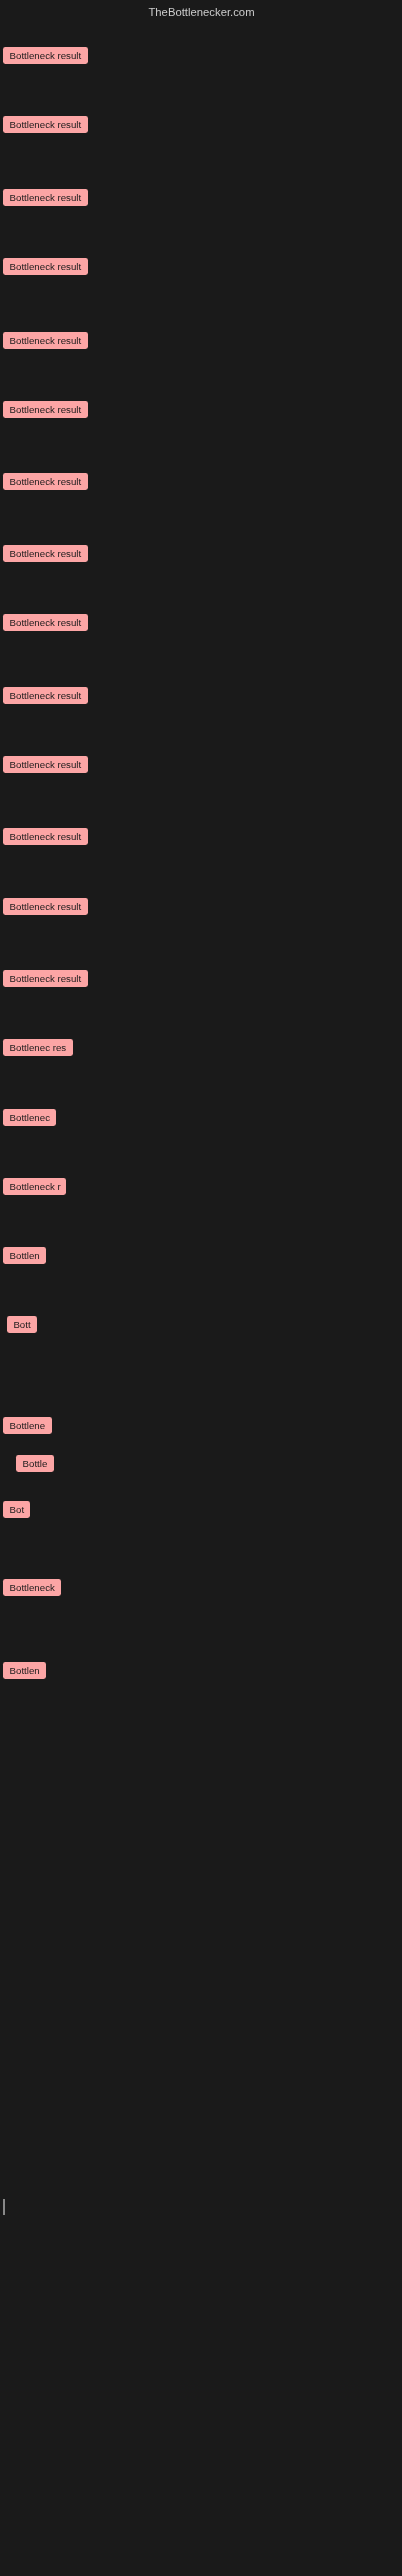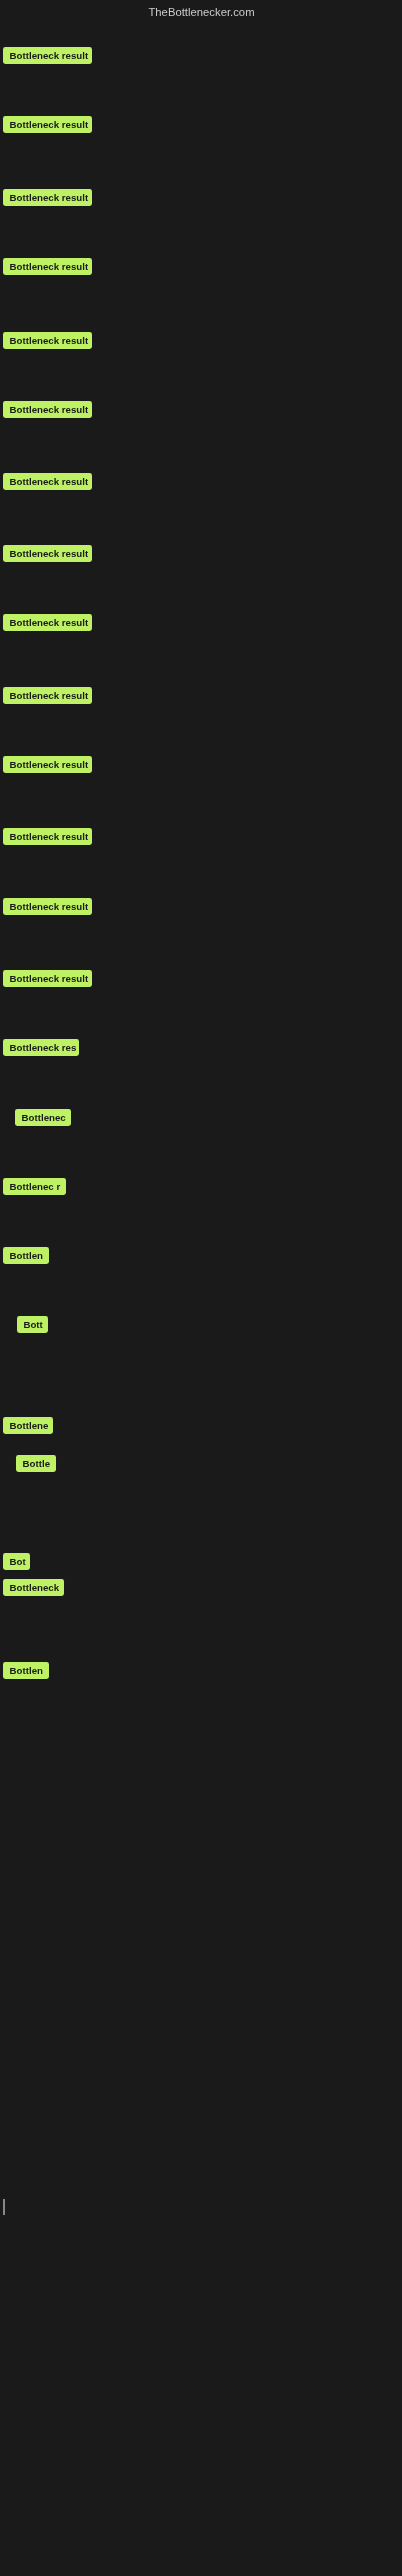--- a/index.html
+++ b/index.html
@@ -19,24 +19,24 @@
     .site-title {
       text-align: center;
       color: #cccccc;
       font-size: 11.3px;
       padding: 6.4px 0;
       font-weight: normal;
     }
 
     .bottleneck-badge {
       display: inline-block;
-      background-color: #bef264;
+      background-color: #fca5a5;
       color: #1a1a1a;
       font-size: 9.7px;
-      font-weight: bold;
+      font-weight: normal;
       padding: 3.2px 6.4px;
       border-radius: 2.4px;
       white-space: nowrap;
       overflow: hidden;
     }
 
     .cursor-line {
       position: absolute;
       left: 3.2px;
       width: 1.6px;
@@ -57,25 +57,25 @@
     <div style="position: absolute; top: 307px; left: 3.2px;"><span class="bottleneck-badge" style="max-width: 89px;">Bottleneck result</span></div>
     <div style="position: absolute; top: 376px; left: 3.2px;"><span class="bottleneck-badge" style="max-width: 89px;">Bottleneck result</span></div>
     <div style="position: absolute; top: 448px; left: 3.2px;"><span class="bottleneck-badge" style="max-width: 89px;">Bottleneck result</span></div>
     <div style="position: absolute; top: 520px; left: 3.2px;"><span class="bottleneck-badge" style="max-width: 89px;">Bottleneck result</span></div>
     <div style="position: absolute; top: 589px; left: 3.2px;"><span class="bottleneck-badge" style="max-width: 89px;">Bottleneck result</span></div>
     <div style="position: absolute; top: 662px; left: 3.2px;"><span class="bottleneck-badge" style="max-width: 89px;">Bottleneck result</span></div>
     <div style="position: absolute; top: 731px; left: 3.2px;"><span class="bottleneck-badge" style="max-width: 89px;">Bottleneck result</span></div>
     <div style="position: absolute; top: 803px; left: 3.2px;"><span class="bottleneck-badge" style="max-width: 89px;">Bottleneck result</span></div>
     <div style="position: absolute; top: 873px; left: 3.2px;"><span class="bottleneck-badge" style="max-width: 89px;">Bottleneck result</span></div>
     <div style="position: absolute; top: 945px; left: 3.2px;"><span class="bottleneck-badge" style="max-width: 89px;">Bottleneck result</span></div>
-    <div style="position: absolute; top: 1014px; left: 3.2px;"><span class="bottleneck-badge" style="max-width: 76px;">Bottleneck res</span></div>
-    <div style="position: absolute; top: 1084px; left: 3.2px;"><span class="bottleneck-badge" style="max-width: 56px; margin-left: 12px;">Bottlenec</span></div>
-    <div style="position: absolute; top: 1153px; left: 3.2px;"><span class="bottleneck-badge" style="max-width: 63px;">Bottlenec r</span></div>
+    <div style="position: absolute; top: 1014px; left: 3.2px;"><span class="bottleneck-badge" style="max-width: 76px;">Bottlenec res</span></div>
+    <div style="position: absolute; top: 1084px; left: 3.2px;"><span class="bottleneck-badge" style="max-width: 56px;">Bottlenec</span></div>
+    <div style="position: absolute; top: 1153px; left: 3.2px;"><span class="bottleneck-badge" style="max-width: 63px;">Bottleneck r</span></div>
     <div style="position: absolute; top: 1222px; left: 3.2px;"><span class="bottleneck-badge" style="max-width: 47px;">Bottlen</span></div>
-    <div style="position: absolute; top: 1291px; left: 17px;"><span class="bottleneck-badge" style="max-width: 31px;">Bott</span></div>
+    <div style="position: absolute; top: 1291px; left: 7px;"><span class="bottleneck-badge" style="max-width: 31px;">Bott</span></div>
     <div style="position: absolute; top: 1360px; left: 3.2px;"><span class="bottleneck-badge" style="max-width: 50px; margin-top: 32px;">Bottlene</span></div>
     <div style="position: absolute; top: 1430px; left: 3.2px; padding-left: 13px;"><span class="bottleneck-badge" style="max-width: 40px;">Bottle</span></div>
     <div style="position: absolute; top: 1554px; left: 3.2px;"><span class="bottleneck-badge" style="max-width: 61px;">Bottleneck</span></div>
-    <div style="position: absolute; top: 1528px; left: 3.2px;"><span class="bottleneck-badge" style="max-width: 27px;">Bot</span></div>
+    <div style="position: absolute; top: 1476px; left: 3.2px;"><span class="bottleneck-badge" style="max-width: 27px;">Bot</span></div>
     <div style="position: absolute; top: 1637px; left: 3.2px;"><span class="bottleneck-badge" style="max-width: 47px;">Bottlen</span></div>
     <div class="cursor-line" style="top: 2174px;"></div>
   </div>
 
 
 </body></html>

